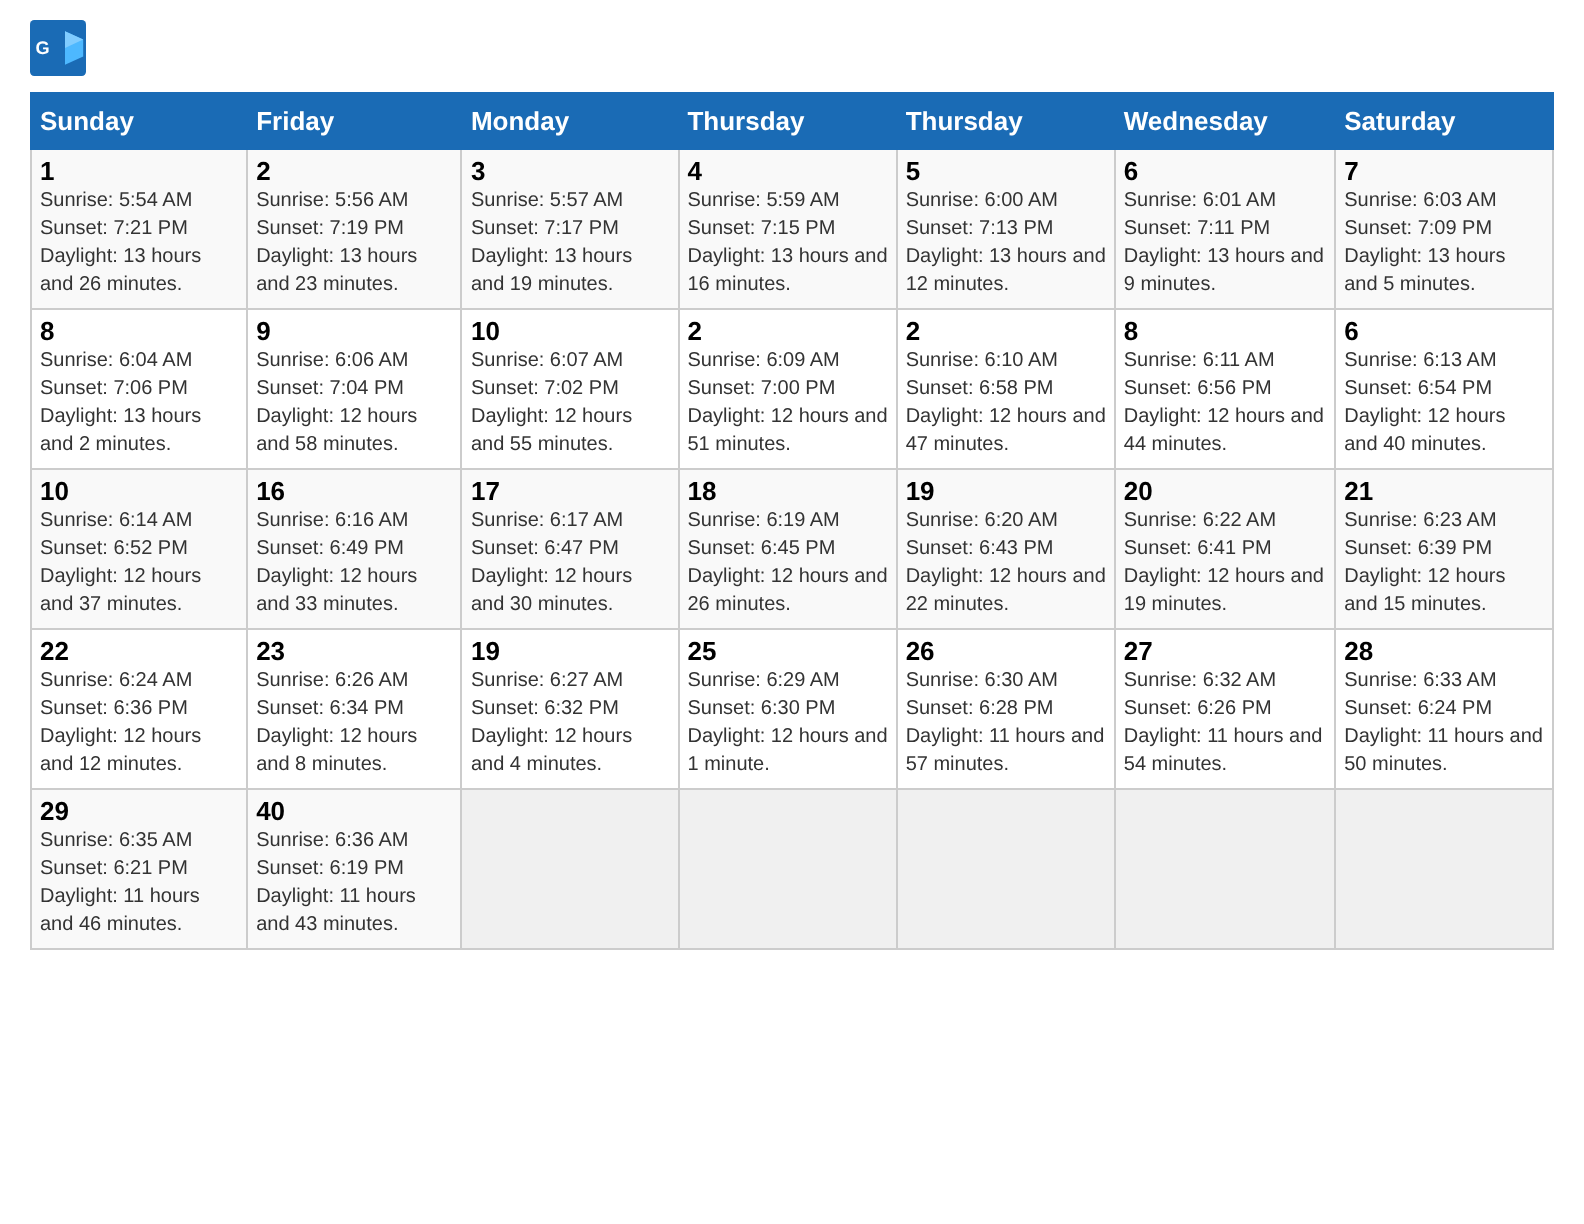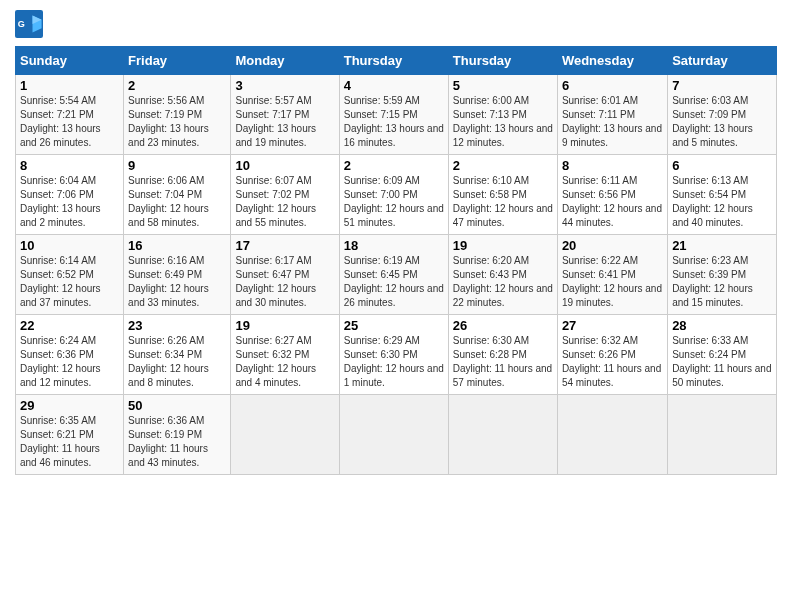--- a/index.html
+++ b/index.html
@@ -177,21 +177,21 @@
             <span class="day-num">28</span>
             <div class="day-info">Sunrise: 6:33 AM<br>Sunset: 6:24 PM<br>Daylight: 11 hours and 50 minutes.</div>
           </td>
         </tr>
         <tr>
           <td>
             <span class="day-num">29</span>
             <div class="day-info">Sunrise: 6:35 AM<br>Sunset: 6:21 PM<br>Daylight: 11 hours and 46 minutes.</div>
           </td>
           <td>
-            <span class="day-num">50</span>
+            <span class="day-num">40</span>
             <div class="day-info">Sunrise: 6:36 AM<br>Sunset: 6:19 PM<br>Daylight: 11 hours and 43 minutes.</div>
           </td>
           <td class="empty"></td>
           <td class="empty"></td>
           <td class="empty"></td>
           <td class="empty"></td>
           <td class="empty"></td>
         </tr>
       </tbody>
   </table>

